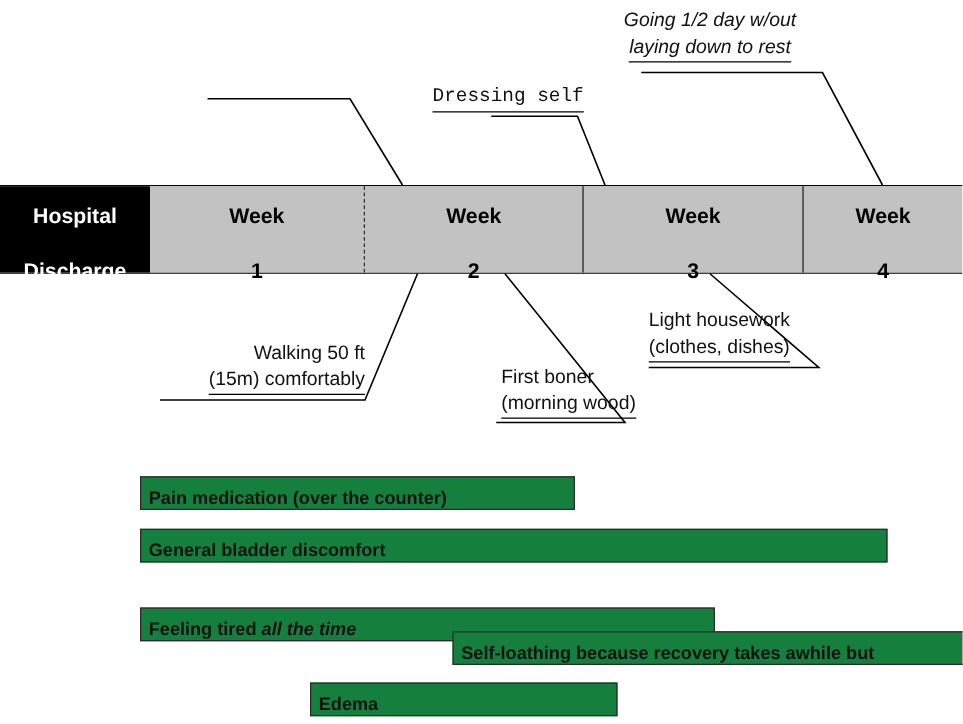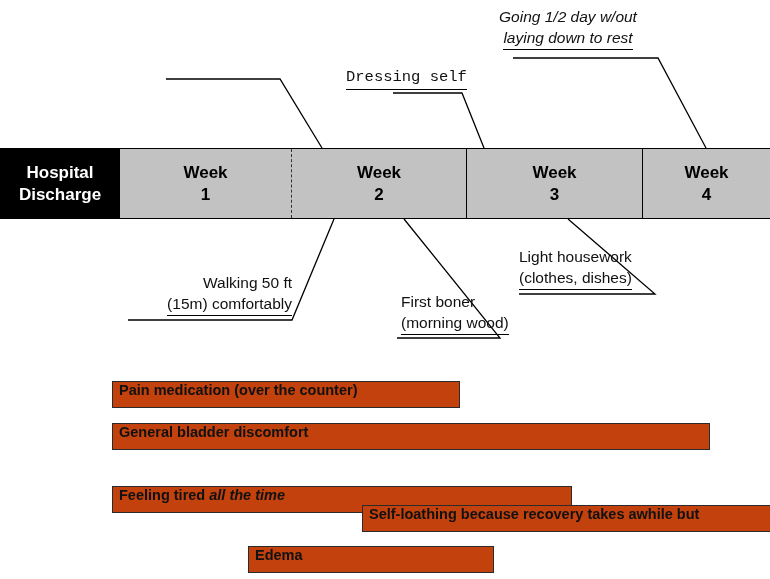--- a/index.html
+++ b/index.html
@@ -65,41 +65,41 @@
     display: flex;
     flex-direction: column;
     align-items: center;
     justify-content: center;
     font-weight: bold;
     font-size: 17px;
     line-height: 22px;
     box-sizing: border-box;
     background: #c2c2c2;
   }
-  .tl-cell .l1, .tl-cell .l2 { display: block; }
+  .tl-cell .l1, .tl-cell .l2 { display: block; margin-top: 22px; }
   .tl-cell.discharge {
     background: #000000;
     color: #ffffff;
     width: 120px;
     flex: 0 0 120px;
   }
   .tl-cell.w1 { width: 172px; flex: 0 0 172px; border-right: 1.2px dashed #333; }
   .tl-cell.w2 { width: 175px; flex: 0 0 175px; border-right: 1.4px solid #000; }
   .tl-cell.w3 { width: 176px; flex: 0 0 176px; border-right: 1.4px solid #000; }
   .tl-cell.w4 { flex: 1 1 auto; }
 
   
   .bar {
     position: absolute;
     height: 27px;
-    background: #c2410c;
+    background: #15803d;
     border: 1.2px solid #2b2b2b;
     box-sizing: border-box;
     display: flex;
-    align-items: flex-start;
+    align-items: flex-end;
     overflow: visible;
   }
   .bar .bar-label {
     font-size: 14.5px;
     font-weight: bold;
     color: #111;
     padding-left: 6px;
     white-space: nowrap;
   }
   .bar .bar-label i { font-style: italic; }

